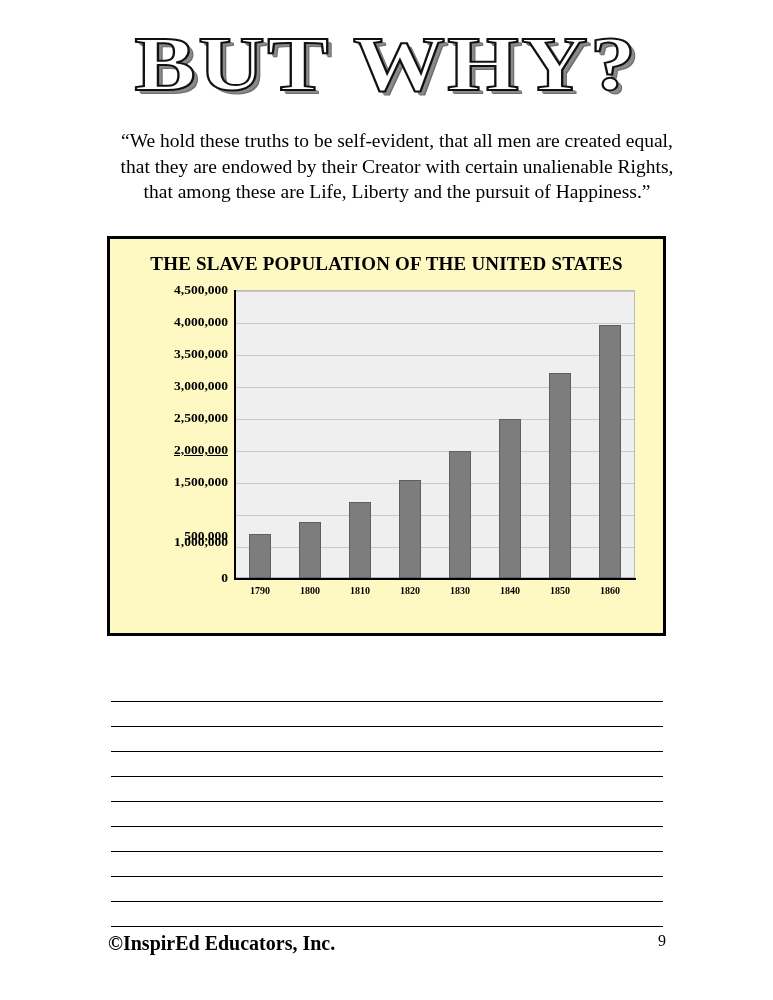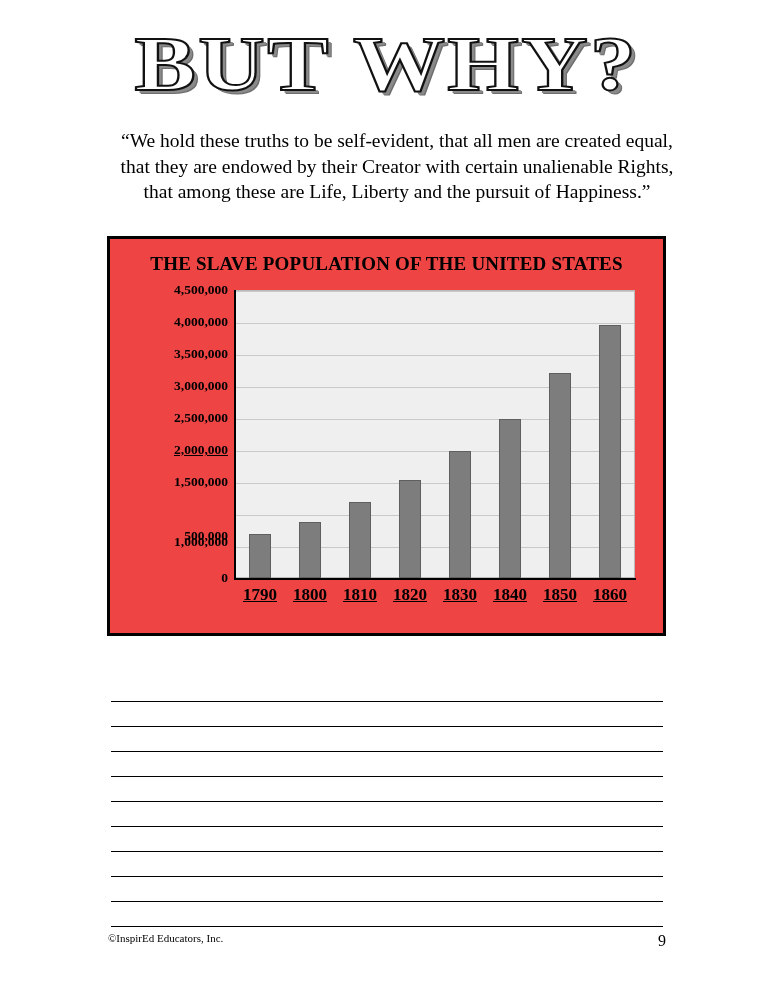--- a/index.html
+++ b/index.html
@@ -68,21 +68,21 @@
   }
 
   
   .chart-box {
     position: absolute;
     left: 107px;
     top: 236px;
     width: 559px;
     height: 400px;
     border: 3px solid #000000;
-    background: #ef4444;
+    background: #fef9c3;
     box-sizing: border-box;
   }
   .chart-title {
     position: absolute;
     left: 0; top: 14px;
     width: 100%;
     text-align: center;
     font-weight: bold;
     font-size: 19px;
     letter-spacing: .2px;
@@ -153,23 +153,22 @@
   .xlabels {
     position: absolute;
     left: 125px;
     top: 346px;
     width: 400px;
     height: 22px;
   }
   .xlabel {
     position: absolute;
     transform: translateX(-50%);
-    font-size: 17px;
-    font-weight: bold;
-    text-decoration: underline;
+    font-size: 10px;
+    font-weight: bold;
   }
 
   
   .prompt {
     position: absolute;
     left: 107px;
     top: 651px;
     width: 560px;
     font-size: 16.5px;
     line-height: 21px;
@@ -189,21 +188,22 @@
     height: 1px;
     background: #000000;
     margin-bottom: 24px;
   }
 
   
   .footer-left {
     position: absolute;
     left: 108px;
     top: 932px;
-    font-size: 11px;
+    font-size: 20px;
+    font-weight: bold;
   }
   .footer-right {
     position: absolute;
     right: 107px;
     top: 932px;
     font-size: 16px;
   }
 </style>
 </head>
 <body>

